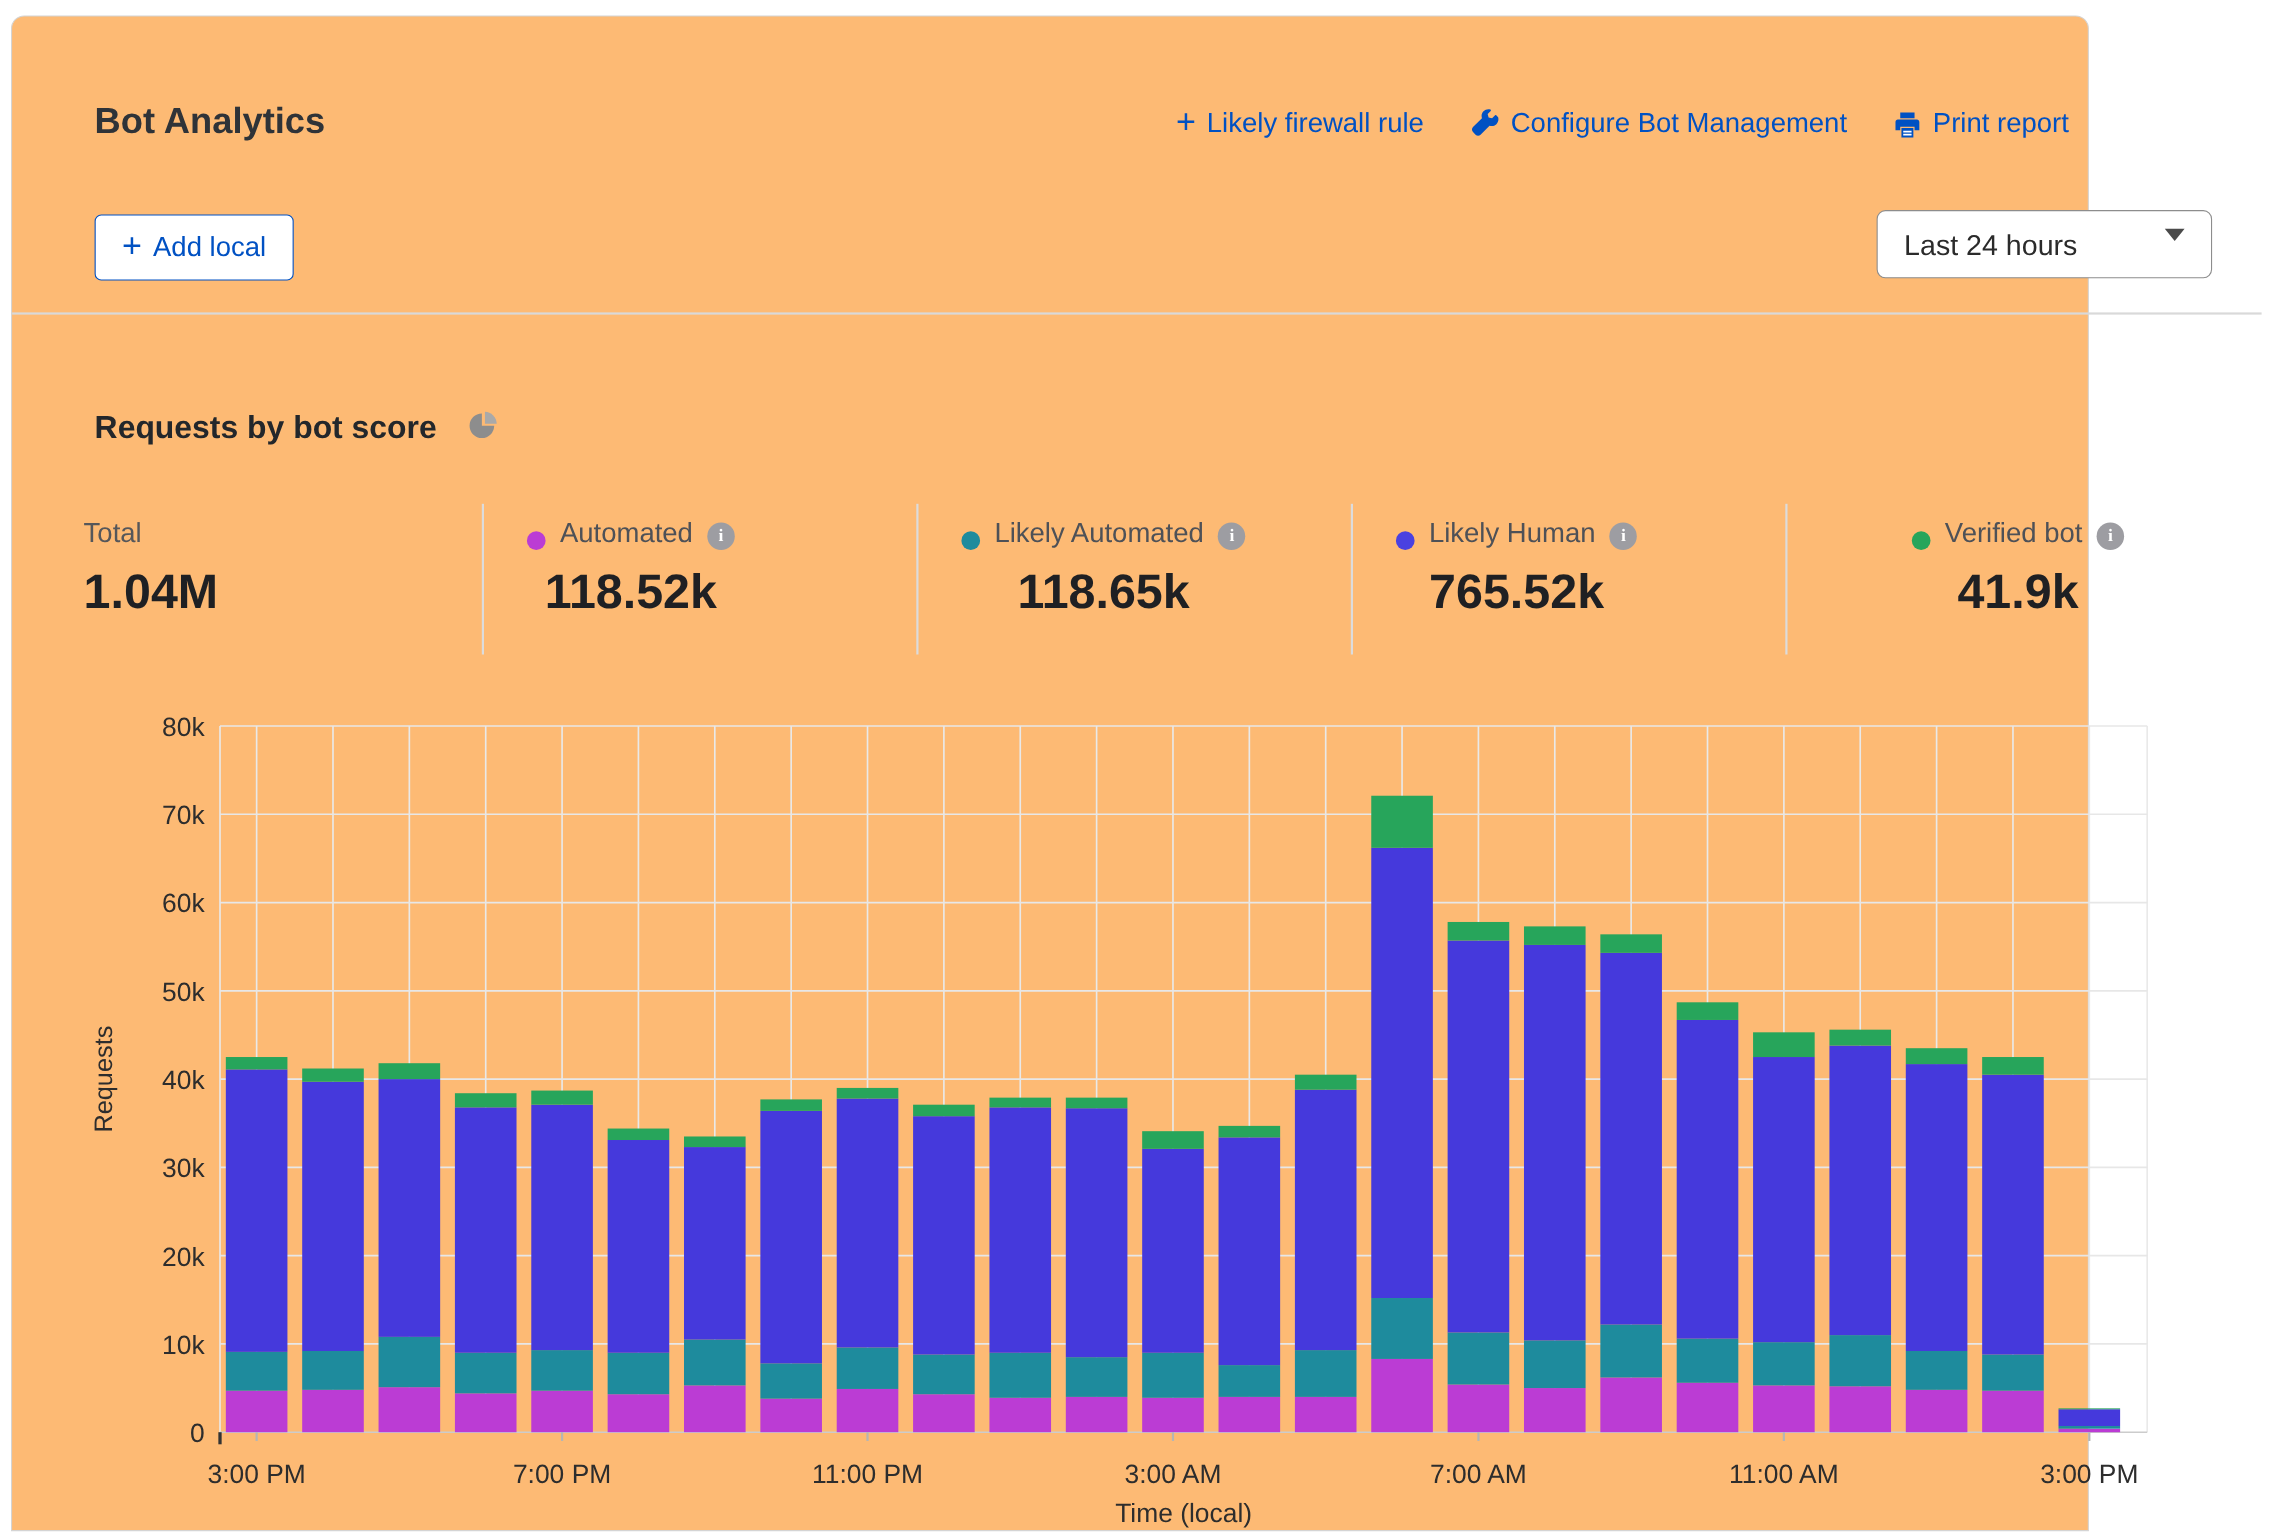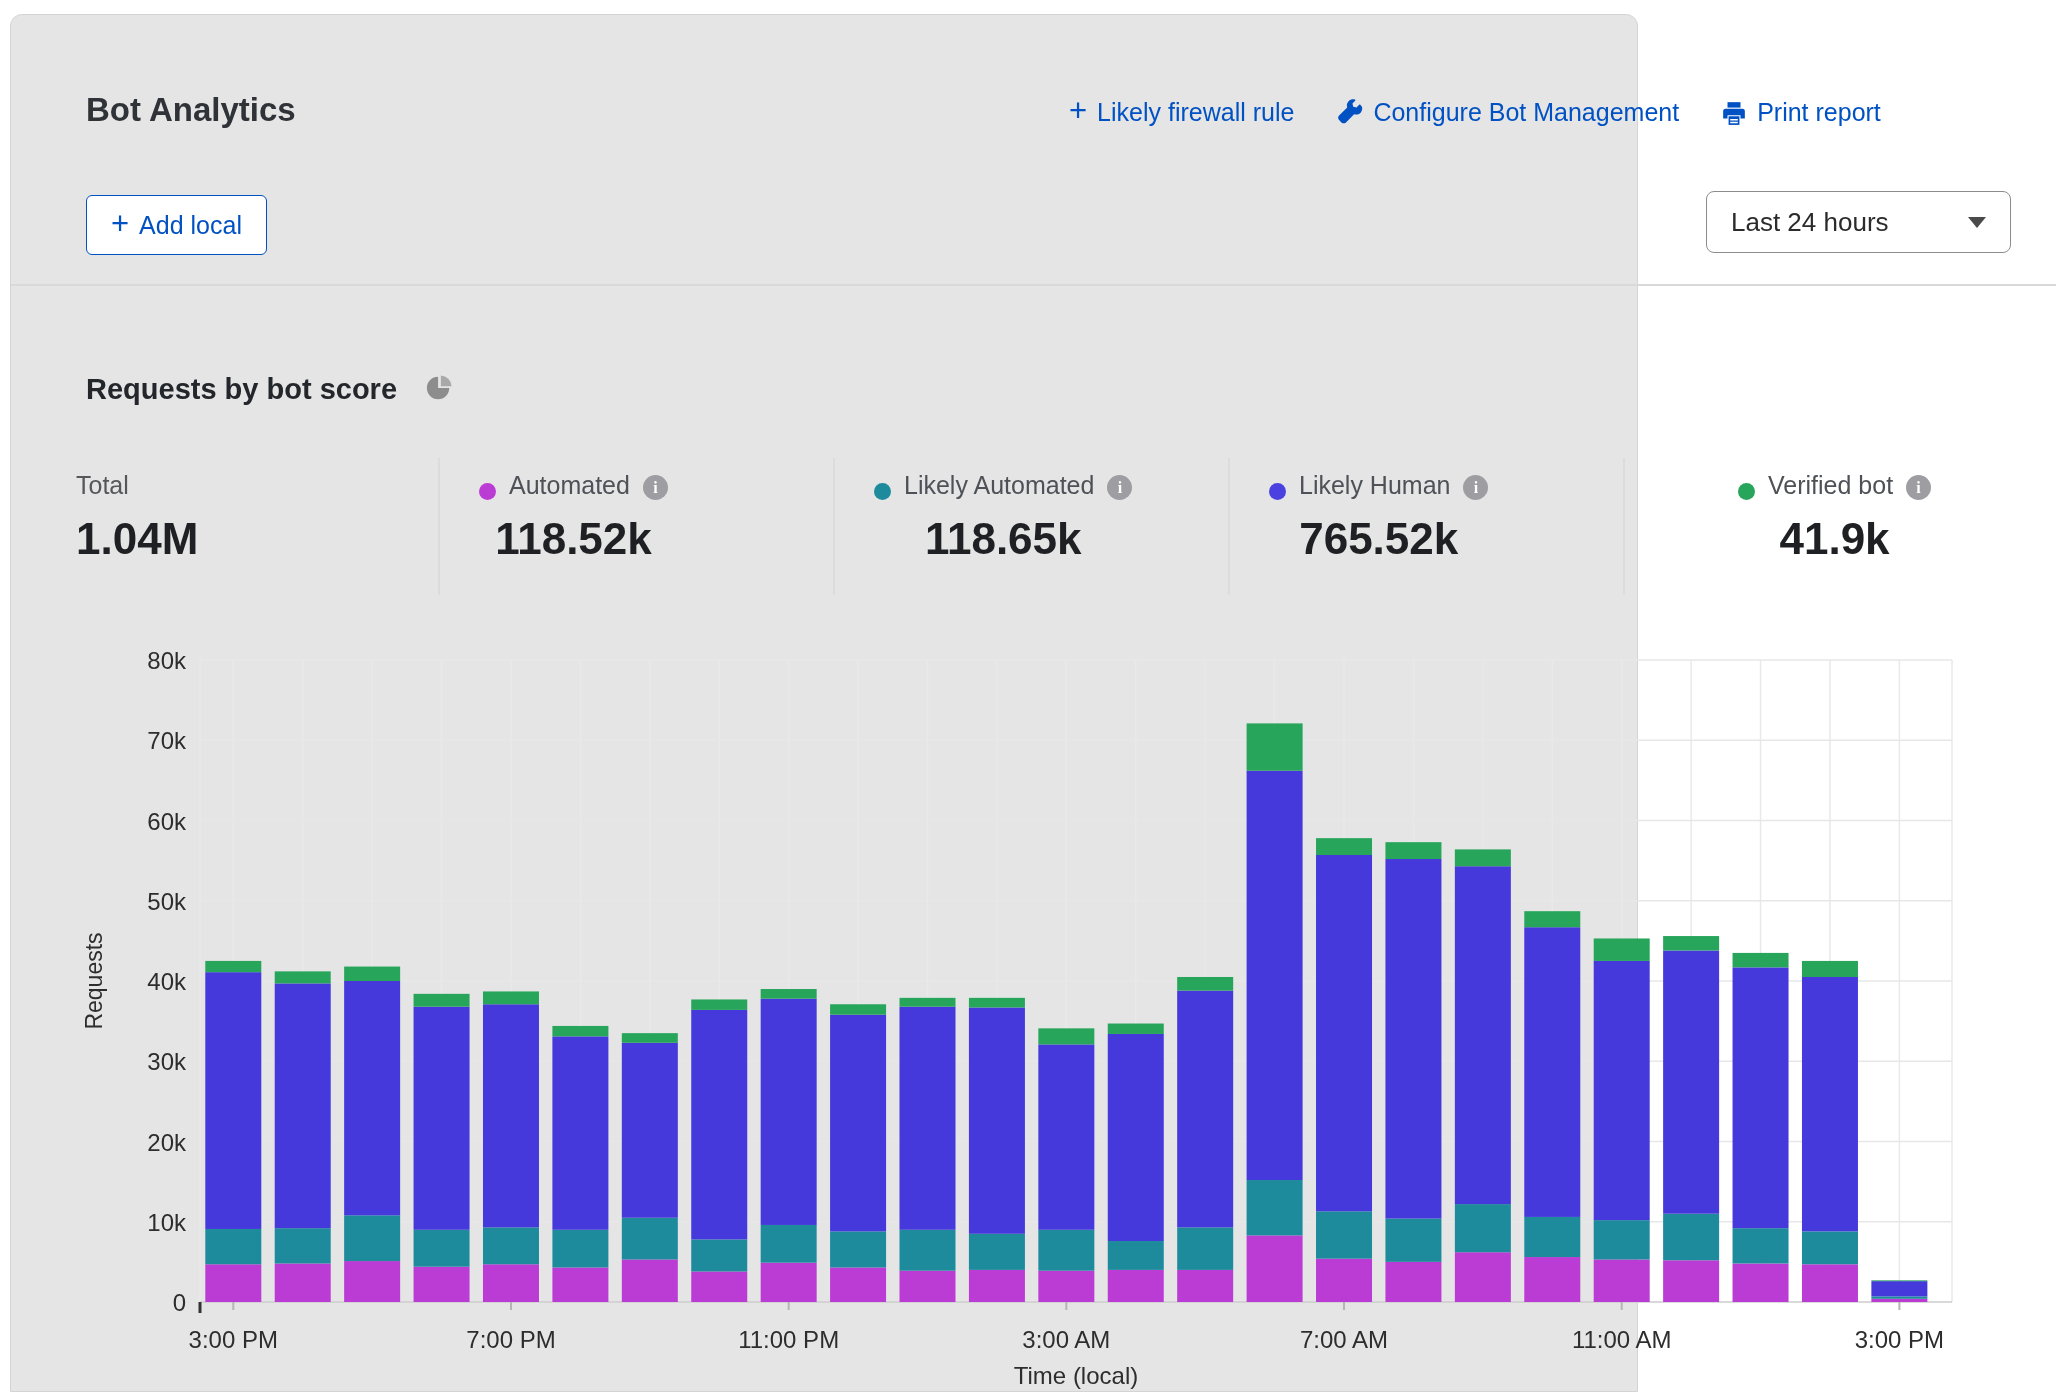--- a/index.html
+++ b/index.html
@@ -1,32 +1,32 @@
 <!DOCTYPE html>
 <html><head>
 <meta charset="utf-8">
 <style>
   * { margin:0; padding:0; box-sizing:border-box; }
   html,body { width:2070px; height:1394px; background:#ffffff; overflow:hidden;
               font-family:"Liberation Sans","DejaVu Sans",sans-serif; }
-  .card { position:absolute; left:10px; top:14px; width:1628px; height:1378px;
-          background:#e5e5e5; border:1.5px solid #d4d4d4; border-radius:12px 12px 0 0; }
+  .card { position:absolute; left:10px; top:14px; width:1889px; height:1378px;
+          background:#fdba74; border:1.5px solid #d4d4d4; border-radius:12px 12px 0 0; }
   .page-title { position:absolute; left:75px; top:76px; font-size:33px; font-weight:700; color:#2f3338; }
   .actions { position:absolute; left:1058px; top:82px; display:flex; gap:42px; align-items:center; }
   .action-link { display:flex; align-items:center; gap:10px; color:#0051c3; font-size:25px;
                  cursor:pointer; text-decoration:none; white-space:nowrap; }
   .action-link svg { display:block; }
   .plus-glyph { font-size:31px; font-weight:500; line-height:1; position:relative; top:-2px; }
   .add-filter { position:absolute; left:75px; top:180px; height:60px; padding:0 24px;
                 background:#fff; border:1.5px solid #0051c3; border-radius:6px; color:#0051c3;
                 font-size:25px; display:flex; align-items:center; gap:10px; cursor:pointer;
                 font-family:inherit; }
   .select { position:absolute; left:1695px; top:176px; width:305px; height:62px; background:#fff;
-            border:1.5px solid #8d8d8d; border-radius:8px; display:flex; align-items:center;
-            padding:0 24px; cursor:pointer; }
+            border:1.5px solid #8d8d8d; border-radius:8px; display:flex; 
+            padding:16px 24px; cursor:pointer; }
   .select .val { font-size:26px; color:#2b2b2b; flex:1; }
   .chev { width:0; height:0; border-left:9px solid transparent; border-right:9px solid transparent;
           border-top:11px solid #4a4a4a; }
   .header-divider { position:absolute; left:0px; top:269px; width:2045px; height:1.5px; background:#d9d9d9; }
   .section-title-row { position:absolute; left:75px; top:358px; display:flex; align-items:center; gap:28px; }
   .section-title { font-size:29px; font-weight:700; color:#23272b; }
   .stats { position:absolute; left:0; top:0; }
   .stat-col { position:absolute; top:455px; }
   .stat-label-row { display:flex; align-items:flex-end; gap:13px; height:30px; }
   .stat-label { font-size:25px; color:#4e5157; white-space:nowrap; }

